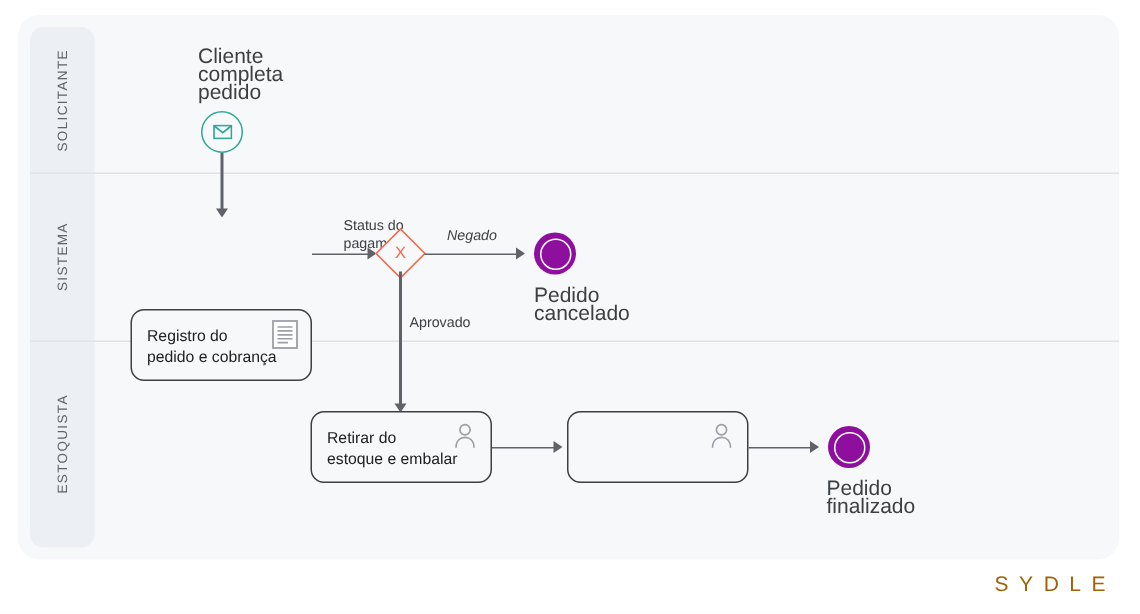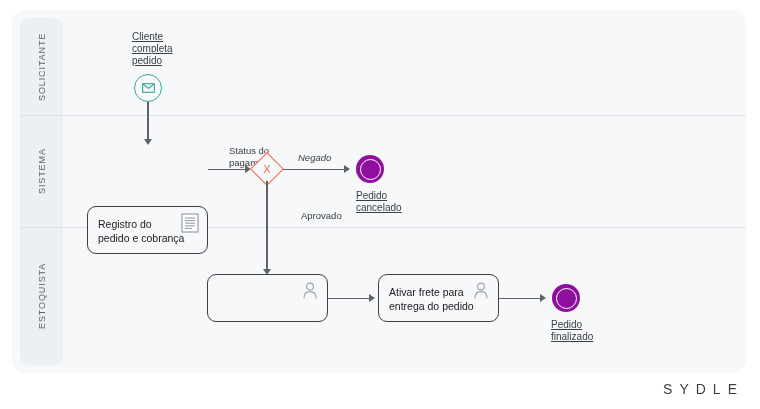--- a/index.html
+++ b/index.html
@@ -63,25 +63,24 @@
     width: 726px;
     height: 1px;
     background: #dfe3e8;
   }
   #lane-divider-1 { top: 115px; }
   #lane-divider-2 { top: 227px; }
 
   
   .node-label {
     position: absolute;
-    font-size: 10px;
+    font-size: 14px;
     line-height: 12px;
     color: #3c4043;
     white-space: pre-line;
-    text-decoration: underline;
   }
 
   .flow-label {
     position: absolute;
     font-size: 9.5px;
     line-height: 12px;
     color: #3c4043;
     white-space: pre-line;
   }
 
@@ -189,21 +188,21 @@
     border-top: 6px solid #5f6368;
   }
 
   
   #brand-logo {
     position: absolute;
     right: 16px;
     bottom: 12px;
     font-size: 14px;
     letter-spacing: 7px;
-    color: #404040;
+    color: #a16207;
     font-family: "Liberation Sans", "DejaVu Sans", sans-serif;
   }
 </style>
 </head>
 <body>
 
 <div id="pool"></div>
 
 <div id="lane-header-strip"></div>
 
@@ -253,39 +252,39 @@
 <div class="conn-h" style="left:283px; top:168.5px; width:62px;"></div>
 <div class="arrow-head arrow-right" style="left:344px; top:165px;"></div>
 <div class="flow-label" style="left:298px; top:152px;font-style:italic;">Negado</div>
 
 <div class="end-event" style="left:356px; top:155px;"></div>
 <div class="node-label" style="left:356px; top:190px; width:72px;">Pedido
 cancelado</div>
 
 <div class="conn-v" style="left:266.3px; top:181px; height:90px;"></div>
 <div class="arrow-head arrow-down" style="left:263px; top:269px;"></div>
-<div class="flow-label" style="left:273px; top:210px;margin-left:28px;">Aprovado</div>
+<div class="flow-label" style="left:273px; top:210px;">Aprovado</div>
 
 <div class="task" style="left:207px; top:274px; width:121px; height:48px;">
   <svg class="task-icon" viewBox="0 0 18 20">
     <circle cx="9" cy="5.5" r="3.4" fill="none" stroke="#9aa0a6" stroke-width="1.1"></circle>
     <path d="M3 17.5 C3 12.5 6 10.6 9 10.6 C12 10.6 15 12.5 15 17.5" fill="none" stroke="#9aa0a6" stroke-width="1.1"></path>
   </svg>
+  <div class="task-text">Retirar do
+estoque e embalar</div>
 </div>
 
 <div class="conn-h" style="left:328px; top:297.5px; width:42px;"></div>
 <div class="arrow-head arrow-right" style="left:369px; top:294px;"></div>
 
 <div class="task" style="left:378px; top:274px; width:121px; height:48px;">
   <svg class="task-icon" viewBox="0 0 18 20">
     <circle cx="9" cy="5.5" r="3.4" fill="none" stroke="#9aa0a6" stroke-width="1.1"></circle>
     <path d="M3 17.5 C3 12.5 6 10.6 9 10.6 C12 10.6 15 12.5 15 17.5" fill="none" stroke="#9aa0a6" stroke-width="1.1"></path>
   </svg>
-  <div class="task-text">Ativar frete para
-entrega do pedido</div>
 </div>
 
 <div class="conn-h" style="left:499px; top:297.5px; width:42px;"></div>
 <div class="arrow-head arrow-right" style="left:540px; top:294px;"></div>
 
 <div class="end-event" style="left:552px; top:284px;"></div>
 <div class="node-label" style="left:551px; top:319px; width:72px;">Pedido
 finalizado</div>
 
 <div id="brand-logo">SYDLE</div>

